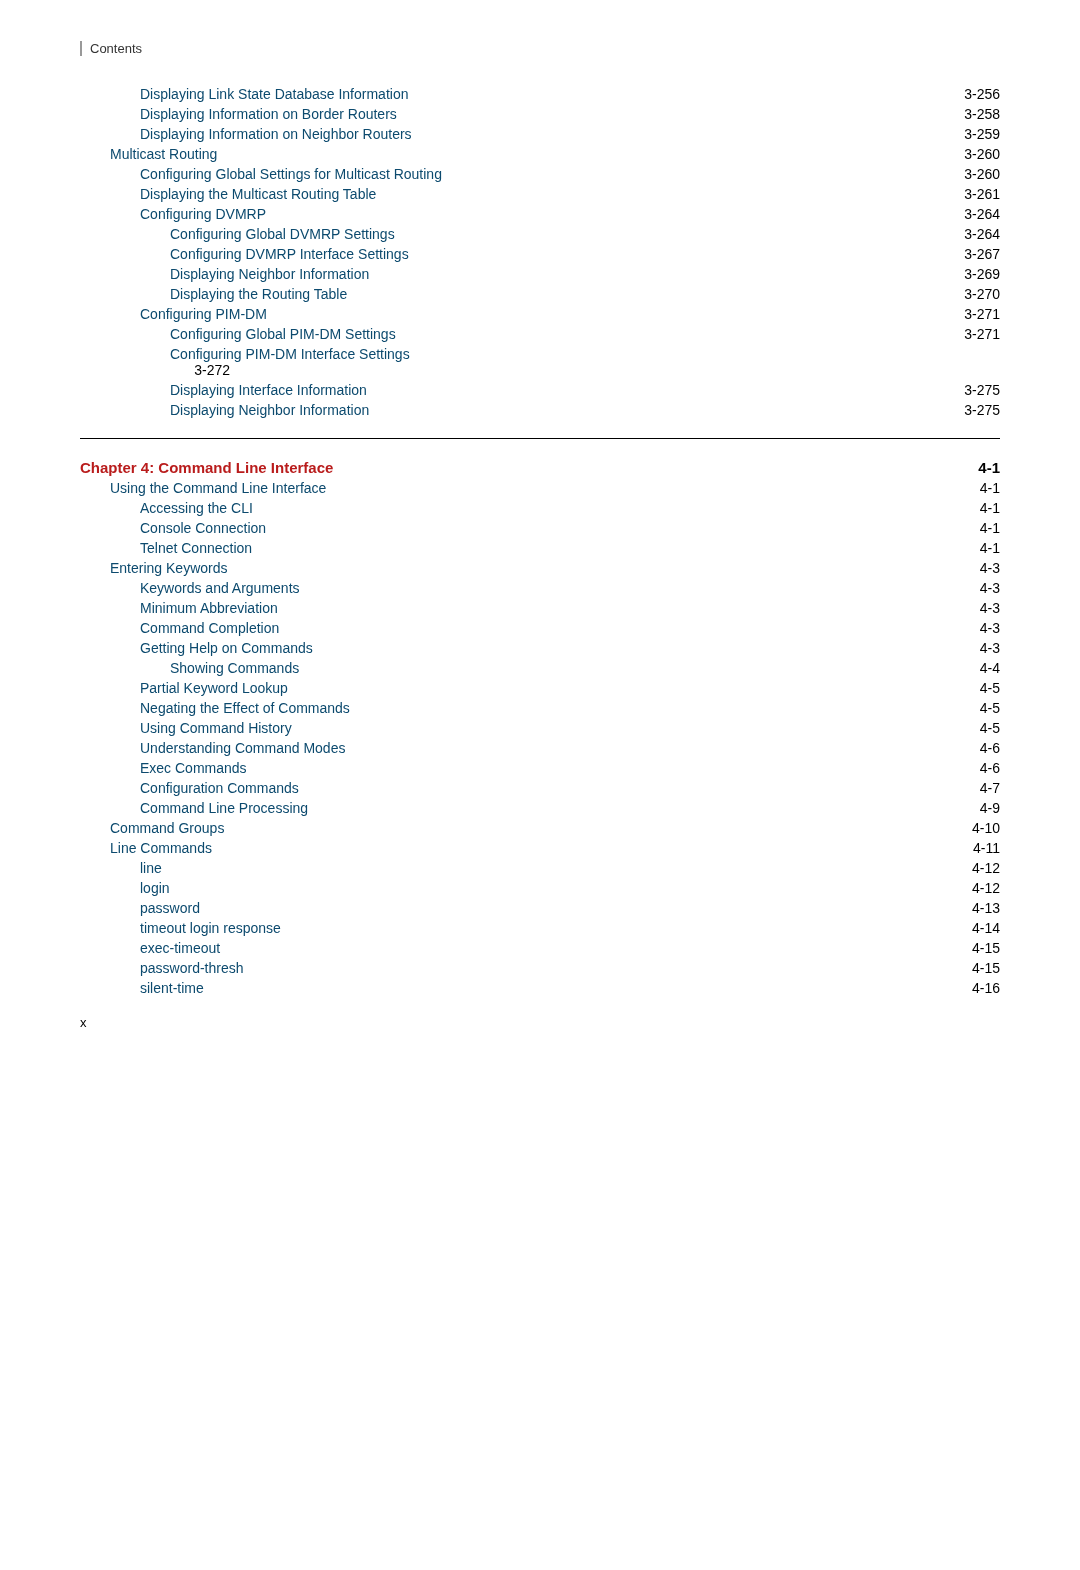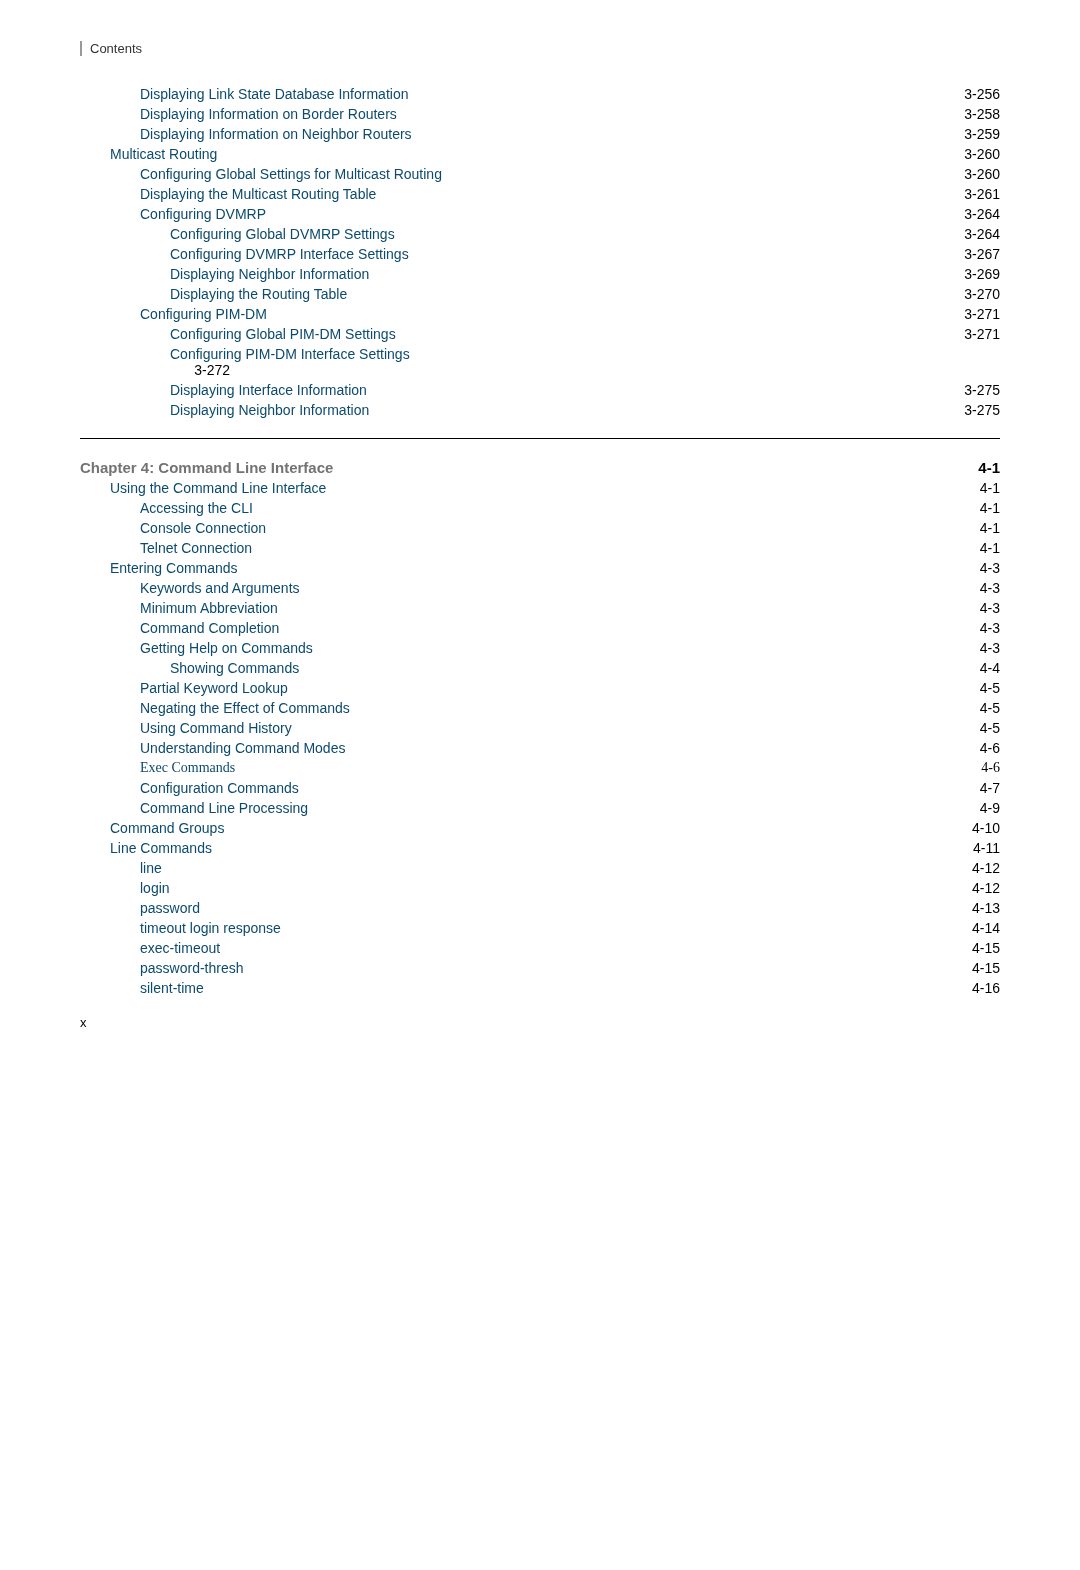--- a/index.html
+++ b/index.html
@@ -56,21 +56,21 @@
       display: flex;
       justify-content: space-between;
       align-items: baseline;
       margin-bottom: 4px;
       margin-top: 8px;
     }
 
     .chapter-entry .entry-text {
       font-size: 15px;
       font-weight: bold;
-      color: #737373;
+      color: #b91c1c;
     }
 
     .chapter-entry .entry-page {
       font-size: 15px;
       font-weight: bold;
       color: #000;
       min-width: 60px;
       text-align: right;
     }
 
@@ -181,21 +181,21 @@
       </div>
       <div class="toc-entry" style="padding-left: 60px;">
         <span class="entry-text">Console Connection</span>
         <span class="entry-page">4-1</span>
       </div>
       <div class="toc-entry" style="padding-left: 60px;">
         <span class="entry-text">Telnet Connection</span>
         <span class="entry-page">4-1</span>
       </div>
       <div class="toc-entry" style="padding-left: 30px;">
-        <span class="entry-text">Entering Commands</span>
+        <span class="entry-text">Entering Keywords</span>
         <span class="entry-page">4-3</span>
       </div>
       <div class="toc-entry" style="padding-left: 60px;">
         <span class="entry-text">Keywords and Arguments</span>
         <span class="entry-page">4-3</span>
       </div>
       <div class="toc-entry" style="padding-left: 60px;">
         <span class="entry-text">Minimum Abbreviation</span>
         <span class="entry-page">4-3</span>
       </div>
@@ -220,21 +220,21 @@
         <span class="entry-page">4-5</span>
       </div>
       <div class="toc-entry" style="padding-left: 60px; gap: 13px;">
         <span class="entry-text">Using Command History</span>
         <span class="entry-page">4-5</span>
       </div>
       <div class="toc-entry" style="padding-left: 60px;">
         <span class="entry-text">Understanding Command Modes</span>
         <span class="entry-page">4-6</span>
       </div>
-      <div class="toc-entry" style="padding-left: 60px; font-family: Liberation Serif, serif;">
+      <div class="toc-entry" style="padding-left: 60px;">
         <span class="entry-text">Exec Commands</span>
         <span class="entry-page">4-6</span>
       </div>
       <div class="toc-entry" style="padding-left: 60px;">
         <span class="entry-text">Configuration Commands</span>
         <span class="entry-page">4-7</span>
       </div>
       <div class="toc-entry" style="padding-left: 60px;">
         <span class="entry-text">Command Line Processing</span>
         <span class="entry-page">4-9</span>

